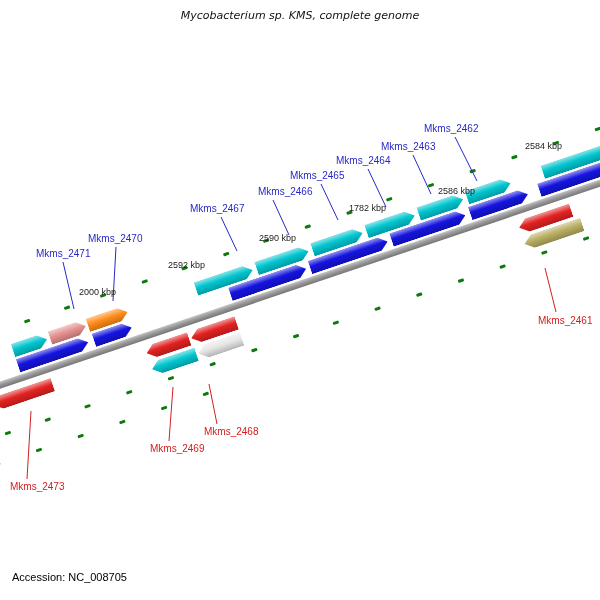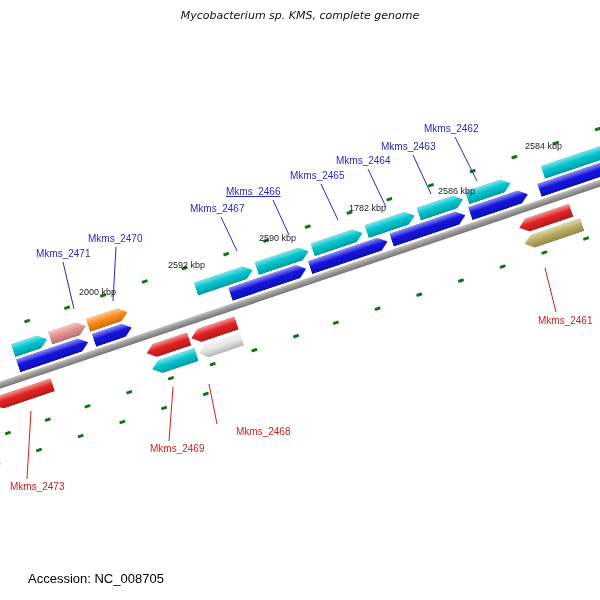--- a/index.html
+++ b/index.html
@@ -21,21 +21,21 @@
   .gene {
     position:absolute; height:14px;
     background-image:linear-gradient(rgba(255,255,255,.55), rgba(255,255,255,0) 45%, rgba(0,0,0,.22));
   }
   .gene.right { clip-path:polygon(0 0, calc(100% - 9px) 0, 100% 50%, calc(100% - 9px) 100%, 0 100%); }
   .gene.left  { clip-path:polygon(9px 0, 100% 0, 100% 100%, 9px 100%, 0 50%); }
   .tick { position:absolute; width:6px; height:3px; border-radius:1px; }
   .glabel { position:absolute; font-size:10px; white-space:nowrap; cursor:pointer; }
   .kbp { position:absolute; font-size:9px; color:#222; white-space:nowrap; }
   svg.leaders { position:absolute; left:0; top:0; width:600px; height:600px; pointer-events:none; }
-  .footer-acc  { position:absolute; left:28px;  top:571px; font-size:13px; color:#000; }
+  .footer-acc  { position:absolute; left:12px;  top:571px; font-size:11px; color:#000; }
   .footer-topo { position:absolute; left:268px; top:571px; font-size:11px; color:#000; }
 </style>
 </head>
 <body>
 
 <div class="stage">
   <div class="title">Mycobacterium sp. KMS, complete genome</div>
 
   <div class="track" id="track" style="left: -120px; top: 426px; width: 980px; transform: rotate(-18.6deg);">
     <div class="axis" id="axis" style="width: 980px;"></div>
@@ -115,26 +115,26 @@
       <line x1="217" y1="424" x2="209" y2="384" stroke="#d22020" stroke-width="1"></line>
       <line x1="169" y1="441" x2="173" y2="387" stroke="#d22020" stroke-width="1"></line>
       <line x1="27" y1="479" x2="31" y2="411" stroke="#d22020" stroke-width="1"></line>
     </svg>
 
   <div id="labels">
       <div class="glabel" style="left: 424px; top: 123px; color: rgb(40, 40, 200);">Mkms_2462</div>
       <div class="glabel" style="left: 381px; top: 141px; color: rgb(40, 40, 200);">Mkms_2463</div>
       <div class="glabel" style="left: 336px; top: 155px; color: rgb(40, 40, 200);">Mkms_2464</div>
       <div class="glabel" style="left: 290px; top: 170px; color: rgb(40, 40, 200);">Mkms_2465</div>
-      <div class="glabel" style="left: 226px; top: 186px; color: rgb(40, 40, 200); text-decoration: underline;">Mkms_2466</div>
+      <div class="glabel" style="left: 258px; top: 186px; color: rgb(40, 40, 200);">Mkms_2466</div>
       <div class="glabel" style="left: 190px; top: 203px; color: rgb(40, 40, 200);">Mkms_2467</div>
       <div class="glabel" style="left: 88px; top: 233px; color: rgb(40, 40, 200);">Mkms_2470</div>
       <div class="glabel" style="left: 36px; top: 248px; color: rgb(40, 40, 200);">Mkms_2471</div>
       <div class="glabel" style="left: 538px; top: 315px; color: rgb(210, 32, 32);">Mkms_2461</div>
-      <div class="glabel" style="left: 204px; top: 426px; color: rgb(210, 32, 32); margin-left: 32px;">Mkms_2468</div>
+      <div class="glabel" style="left: 204px; top: 426px; color: rgb(210, 32, 32);">Mkms_2468</div>
       <div class="glabel" style="left: 150px; top: 443px; color: rgb(210, 32, 32);">Mkms_2469</div>
       <div class="glabel" style="left: 10px; top: 481px; color: rgb(210, 32, 32);">Mkms_2473</div>
       <div class="kbp" style="left: 525px; top: 141px; color: rgb(34, 34, 34);">2584 kbp</div>
       <div class="kbp" style="left: 438px; top: 186px; color: rgb(34, 34, 34);">2586 kbp</div>
       <div class="kbp" style="left: 349px; top: 203px; color: rgb(34, 34, 34);">1782 kbp</div>
       <div class="kbp" style="left: 259px; top: 233px; color: rgb(34, 34, 34); text-align: right;">2590 kbp</div>
       <div class="kbp" style="left: 168px; top: 260px; color: rgb(34, 34, 34);">2592 kbp</div>
       <div class="kbp" style="left: 79px; top: 287px; color: rgb(34, 34, 34);">2000 kbp</div>
     </div>
 

